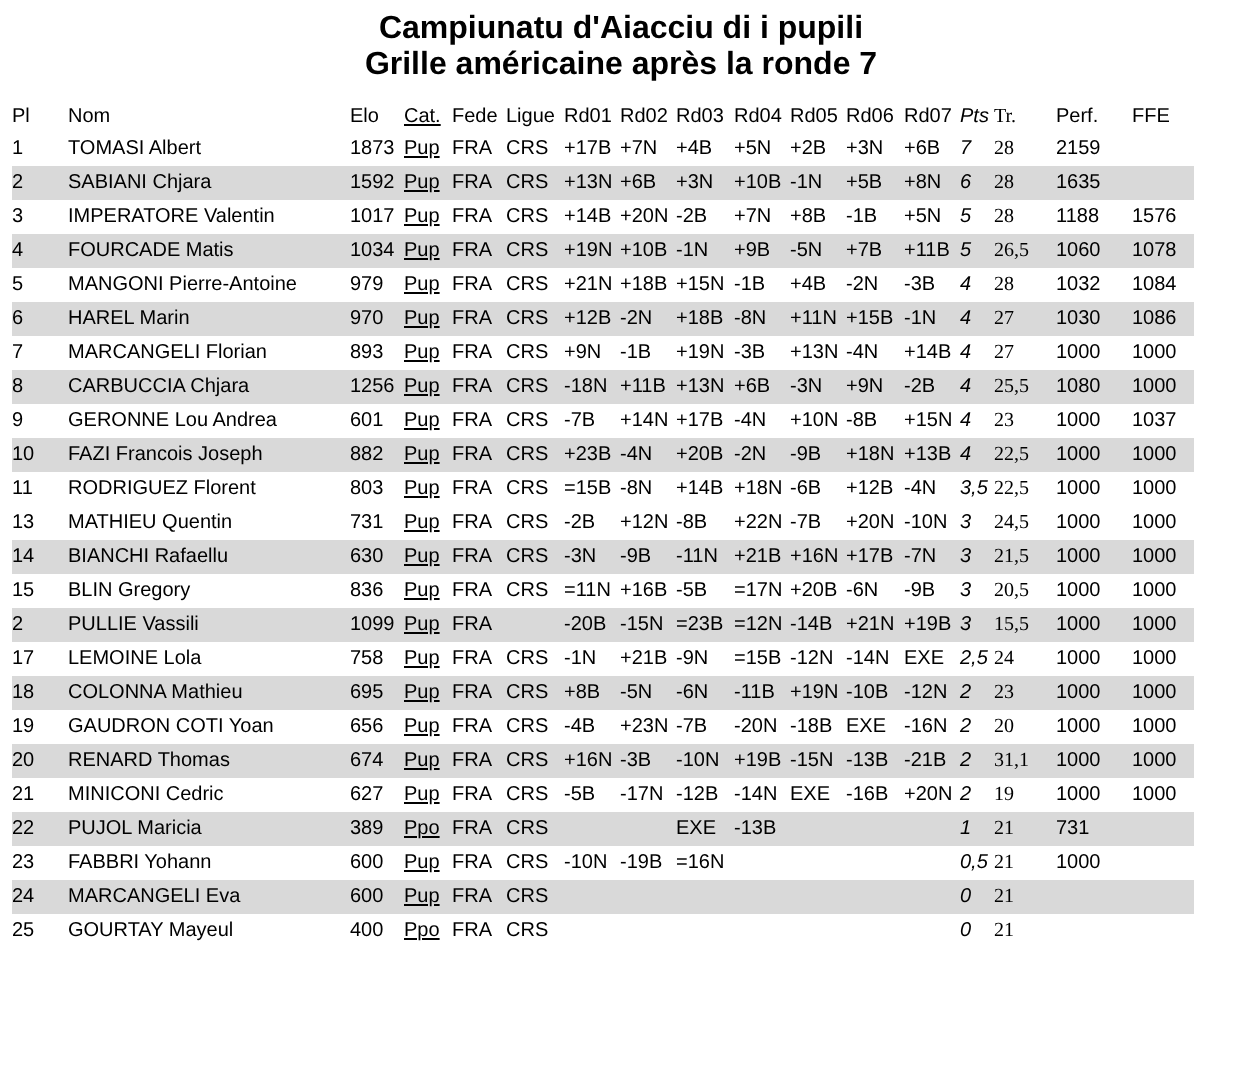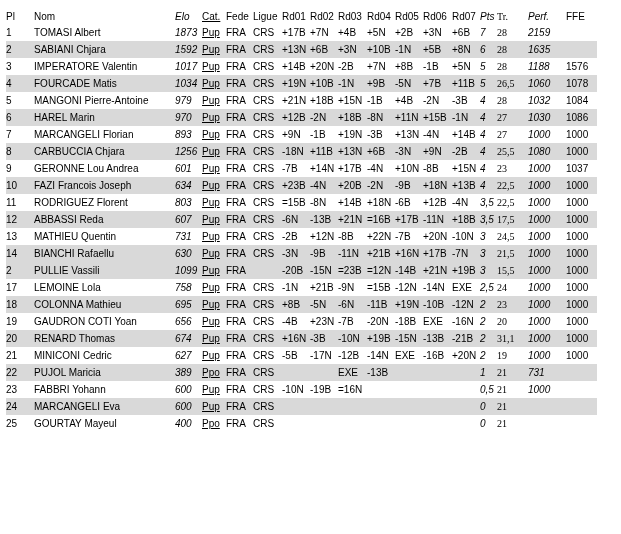--- a/index.html
+++ b/index.html
@@ -53,35 +53,39 @@
     height: 17px;
     line-height: 17px;
   }
   tbody tr.alt {
     background: var(--row-alt, #d9d9d9);
   }
   
   .c-pl   { text-align: right; padding-right: 14px; }
   .c-nom  { padding-left: 1px; }
   tbody .c-nom { font-weight: bold; }
-  .c-elo  { padding-left: 1px; font-style: italic; }
+  .c-elo  { padding-left: 1px; }
   .c-cat  { padding-left: 1px; text-decoration: underline; }
   .c-fede { padding-left: 1px; }
   .c-ligue{ padding-left: 2px; }
   .c-rd   { padding-left: 1px; }
   .c-pts  { padding-left: 3px; font-style: italic; }
   tbody .c-pts { font-weight: bold; }
   .c-tr   { padding-left: 3px; font-family: Liberation Serif, serif; }
-  .c-perf { padding-left: 3px; font-style: italic; }
+  .c-perf { padding-left: 3px; }
   .c-ffe  { padding-left: 3px; }
 </style>
 </head>
 <body>
 
 <div class="page">
+  <div class="titles">
+    <div class="title-line">Campiunatu d'Aiacciu di i pupili</div>
+    <div class="title-line">Grille américaine après la ronde 7</div>
+  </div>
 
   <table class="grid">
     <colgroup>
         <col style="width: 28px;">
         <col style="width: 141px;">
         <col style="width: 27px;">
         <col style="width: 24px;">
         <col style="width: 27px;">
         <col style="width: 29px;">
         <col style="width: 28px;">
@@ -285,21 +289,21 @@
           <td class="c-rd">-8B</td>
           <td class="c-rd">+15N</td>
           <td class="c-pts">4</td>
           <td class="c-tr">23</td>
           <td class="c-perf">1000</td>
           <td class="c-ffe">1037</td>
         </tr>
         <tr class="alt">
           <td class="c-pl">10</td>
           <td class="c-nom">FAZI Francois Joseph</td>
-          <td class="c-elo">634</td>
+          <td class="c-elo">882</td>
           <td class="c-cat">Pup</td>
           <td class="c-fede">FRA</td>
           <td class="c-ligue">CRS</td>
           <td class="c-rd">+23B</td>
           <td class="c-rd">-4N</td>
           <td class="c-rd">+20B</td>
           <td class="c-rd">-2N</td>
           <td class="c-rd">-9B</td>
           <td class="c-rd">+18N</td>
           <td class="c-rd">+13B</td>
@@ -320,39 +324,20 @@
           <td class="c-rd">+14B</td>
           <td class="c-rd">+18N</td>
           <td class="c-rd">-6B</td>
           <td class="c-rd">+12B</td>
           <td class="c-rd">-4N</td>
           <td class="c-pts">3,5</td>
           <td class="c-tr">22,5</td>
           <td class="c-perf">1000</td>
           <td class="c-ffe">1000</td>
         </tr>
-        <tr class="alt">
-          <td class="c-pl">12</td>
-          <td class="c-nom">ABBASSI Reda</td>
-          <td class="c-elo">607</td>
-          <td class="c-cat">Pup</td>
-          <td class="c-fede">FRA</td>
-          <td class="c-ligue">CRS</td>
-          <td class="c-rd">-6N</td>
-          <td class="c-rd">-13B</td>
-          <td class="c-rd">+21N</td>
-          <td class="c-rd">=16B</td>
-          <td class="c-rd">+17B</td>
-          <td class="c-rd">-11N</td>
-          <td class="c-rd">+18B</td>
-          <td class="c-pts">3,5</td>
-          <td class="c-tr">17,5</td>
-          <td class="c-perf">1000</td>
-          <td class="c-ffe">1000</td>
-        </tr>
         <tr>
           <td class="c-pl">13</td>
           <td class="c-nom">MATHIEU Quentin</td>
           <td class="c-elo">731</td>
           <td class="c-cat">Pup</td>
           <td class="c-fede">FRA</td>
           <td class="c-ligue">CRS</td>
           <td class="c-rd">-2B</td>
           <td class="c-rd">+12N</td>
           <td class="c-rd">-8B</td>
@@ -374,20 +359,39 @@
           <td class="c-ligue">CRS</td>
           <td class="c-rd">-3N</td>
           <td class="c-rd">-9B</td>
           <td class="c-rd">-11N</td>
           <td class="c-rd">+21B</td>
           <td class="c-rd">+16N</td>
           <td class="c-rd">+17B</td>
           <td class="c-rd">-7N</td>
           <td class="c-pts">3</td>
           <td class="c-tr">21,5</td>
+          <td class="c-perf">1000</td>
+          <td class="c-ffe">1000</td>
+        </tr>
+        <tr>
+          <td class="c-pl">15</td>
+          <td class="c-nom">BLIN Gregory</td>
+          <td class="c-elo">836</td>
+          <td class="c-cat">Pup</td>
+          <td class="c-fede">FRA</td>
+          <td class="c-ligue">CRS</td>
+          <td class="c-rd">=11N</td>
+          <td class="c-rd">+16B</td>
+          <td class="c-rd">-5B</td>
+          <td class="c-rd">=17N</td>
+          <td class="c-rd">+20B</td>
+          <td class="c-rd">-6N</td>
+          <td class="c-rd">-9B</td>
+          <td class="c-pts">3</td>
+          <td class="c-tr">20,5</td>
           <td class="c-perf">1000</td>
           <td class="c-ffe">1000</td>
         </tr>
         <tr class="alt">
           <td class="c-pl">2</td>
           <td class="c-nom">PULLIE Vassili</td>
           <td class="c-elo">1099</td>
           <td class="c-cat">Pup</td>
           <td class="c-fede">FRA</td>
           <td class="c-ligue"></td>

